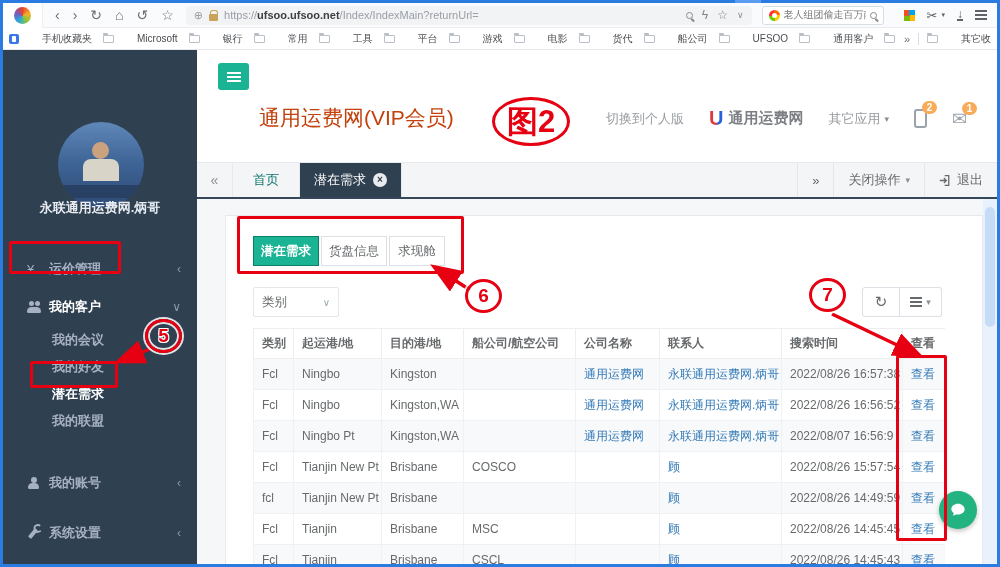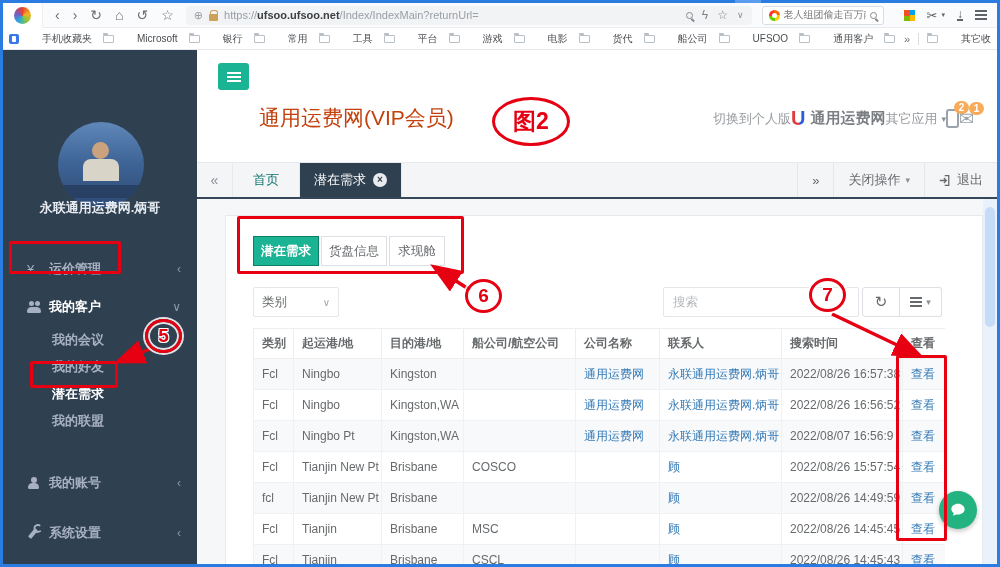--- a/index.html
+++ b/index.html
@@ -77,21 +77,21 @@
   .icon-users::after{content:"";position:absolute;left:0;top:6px;width:14px;height:6px;border-radius:6px 6px 2px 2px;background:#a7b1c2;}
   .icon-wrench{position:relative;width:4px;height:11px;background:#a7b1c2;border-radius:1px;transform:rotate(40deg);margin-left:4px;display:inline-block;}
   .icon-wrench::before{content:"";position:absolute;top:-6px;left:-2px;width:5px;height:5px;border:2px solid #a7b1c2;border-radius:50%;border-top-color:transparent;transform:rotate(45deg);}
 
   
   .app-header{position:absolute;left:197px;top:50px;right:3px;height:113px;background:#fff;border-bottom:1px solid #e7eaec;}
   .burger{position:absolute;left:21px;top:13px;width:31px;height:27px;background:var(--c-accent,#1ab394);border-radius:3px;
           display:flex;align-items:center;justify-content:center;cursor:pointer;}
   .burger .b{width:14px;height:2px;background:#fff;box-shadow:0 4px 0 #fff,0 -4px 0 #fff;}
   .app-title{position:absolute;left:62px;top:15px;font-size:21px;color:#c2410c;margin-top:39px;}
-  .header-right{position:absolute;right:23px;top:57px;display:flex;align-items:center;color:#979b9f;font-size:13px;}
+  .header-right{position:absolute;right:30px;top:57px;display:flex;align-items:center;gap:25px;color:#979b9f;font-size:13px;}
   .brand{display:flex;align-items:center;gap:5px;font-weight:bold;color:#7b7f83;font-size:15px;}
   .brand .u{font-size:20px;font-weight:bold;background:linear-gradient(90deg,#e03a3e 55%,#2b5fd9 55%);
             -webkit-background-clip:text;background-clip:text;color:transparent;}
   .hr-item{display:flex;align-items:center;gap:4px;}
   .ico-wrap{position:relative;display:inline-block;}
   .phoneicon{width:13px;height:19px;border:2px solid #9aa2ab;border-radius:3px;display:block;}
   .mailicon{font-size:18px;color:#9aa2ab;line-height:1;}
   .badge{position:absolute;top:-8px;right:-10px;background:var(--c-badge,#f8ac59);color:#fff;font-size:10px;font-weight:bold;
          min-width:15px;text-align:center;height:13px;line-height:13px;border-radius:7px;padding:0 3px;}
 
@@ -146,21 +146,21 @@
        display:flex;align-items:center;justify-content:center;box-shadow:0 2px 5px rgba(0,0,0,.25);cursor:pointer;z-index:40;}
 
   
   .ann{position:absolute;inset:0;pointer-events:none;z-index:50;}
   .rbox{position:absolute;border:3px solid var(--c-annotation,#e60012);border-radius:2px;}
   .rcircle{position:absolute;border:3px solid var(--c-annotation,#e60012);border-radius:50%;
            display:flex;align-items:center;justify-content:center;color:var(--c-annotation,#e60012);
            font-weight:bold;font-size:19px;
            box-shadow:0 0 0 2px rgba(255,255,255,.85), inset 0 0 0 2px rgba(255,255,255,.85);
            text-shadow:-1px -1px 0 #fff,1px -1px 0 #fff,-1px 1px 0 #fff,1px 1px 0 #fff;}
-  .fig2{font-size:23px;}
+  .fig2{font-size:31px;}
 </style>
 </head>
 <body>
 
 <div class="window">
   <div class="tabnotch"></div>
 
   <div class="chrome">
     <div class="logo-tab">
       <div class="pinwheel"></div>
@@ -374,21 +374,20 @@
     <div class="panel">
       <div class="subtabs">
         <div class="stab w66 active">潜在需求</div>
         <div class="stab w66">货盘信息</div>
         <div class="stab w56">求现舱</div>
       </div>
       <div class="filter-select">
         <span>类别</span>
         <span class="chev">∨</span>
       </div>
-      <input class="search-input" type="text" placeholder="搜索" style="">
       <div class="btngroup">
         <div class="gbtn refresh">
             <span>↻</span>
           </div>
         <div class="gbtn list">
           <span class="lbars"></span>
           <span class="caret">▾</span>
         </div>
       </div>
       <div class="tablewrap">

